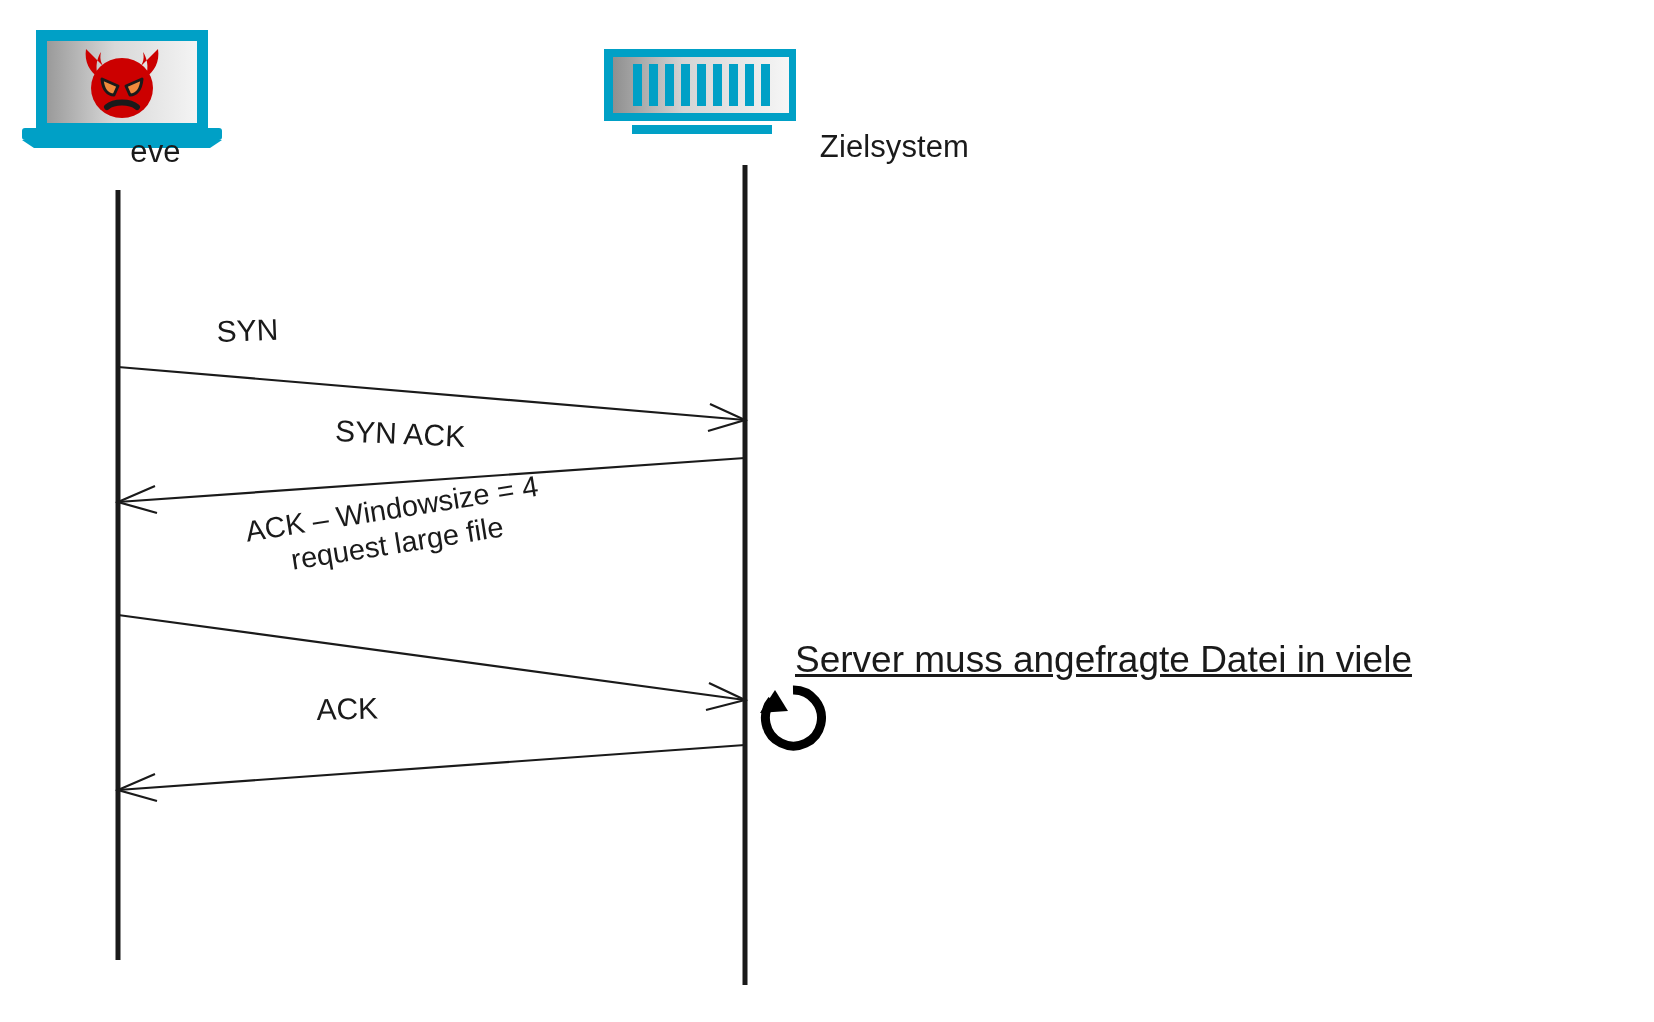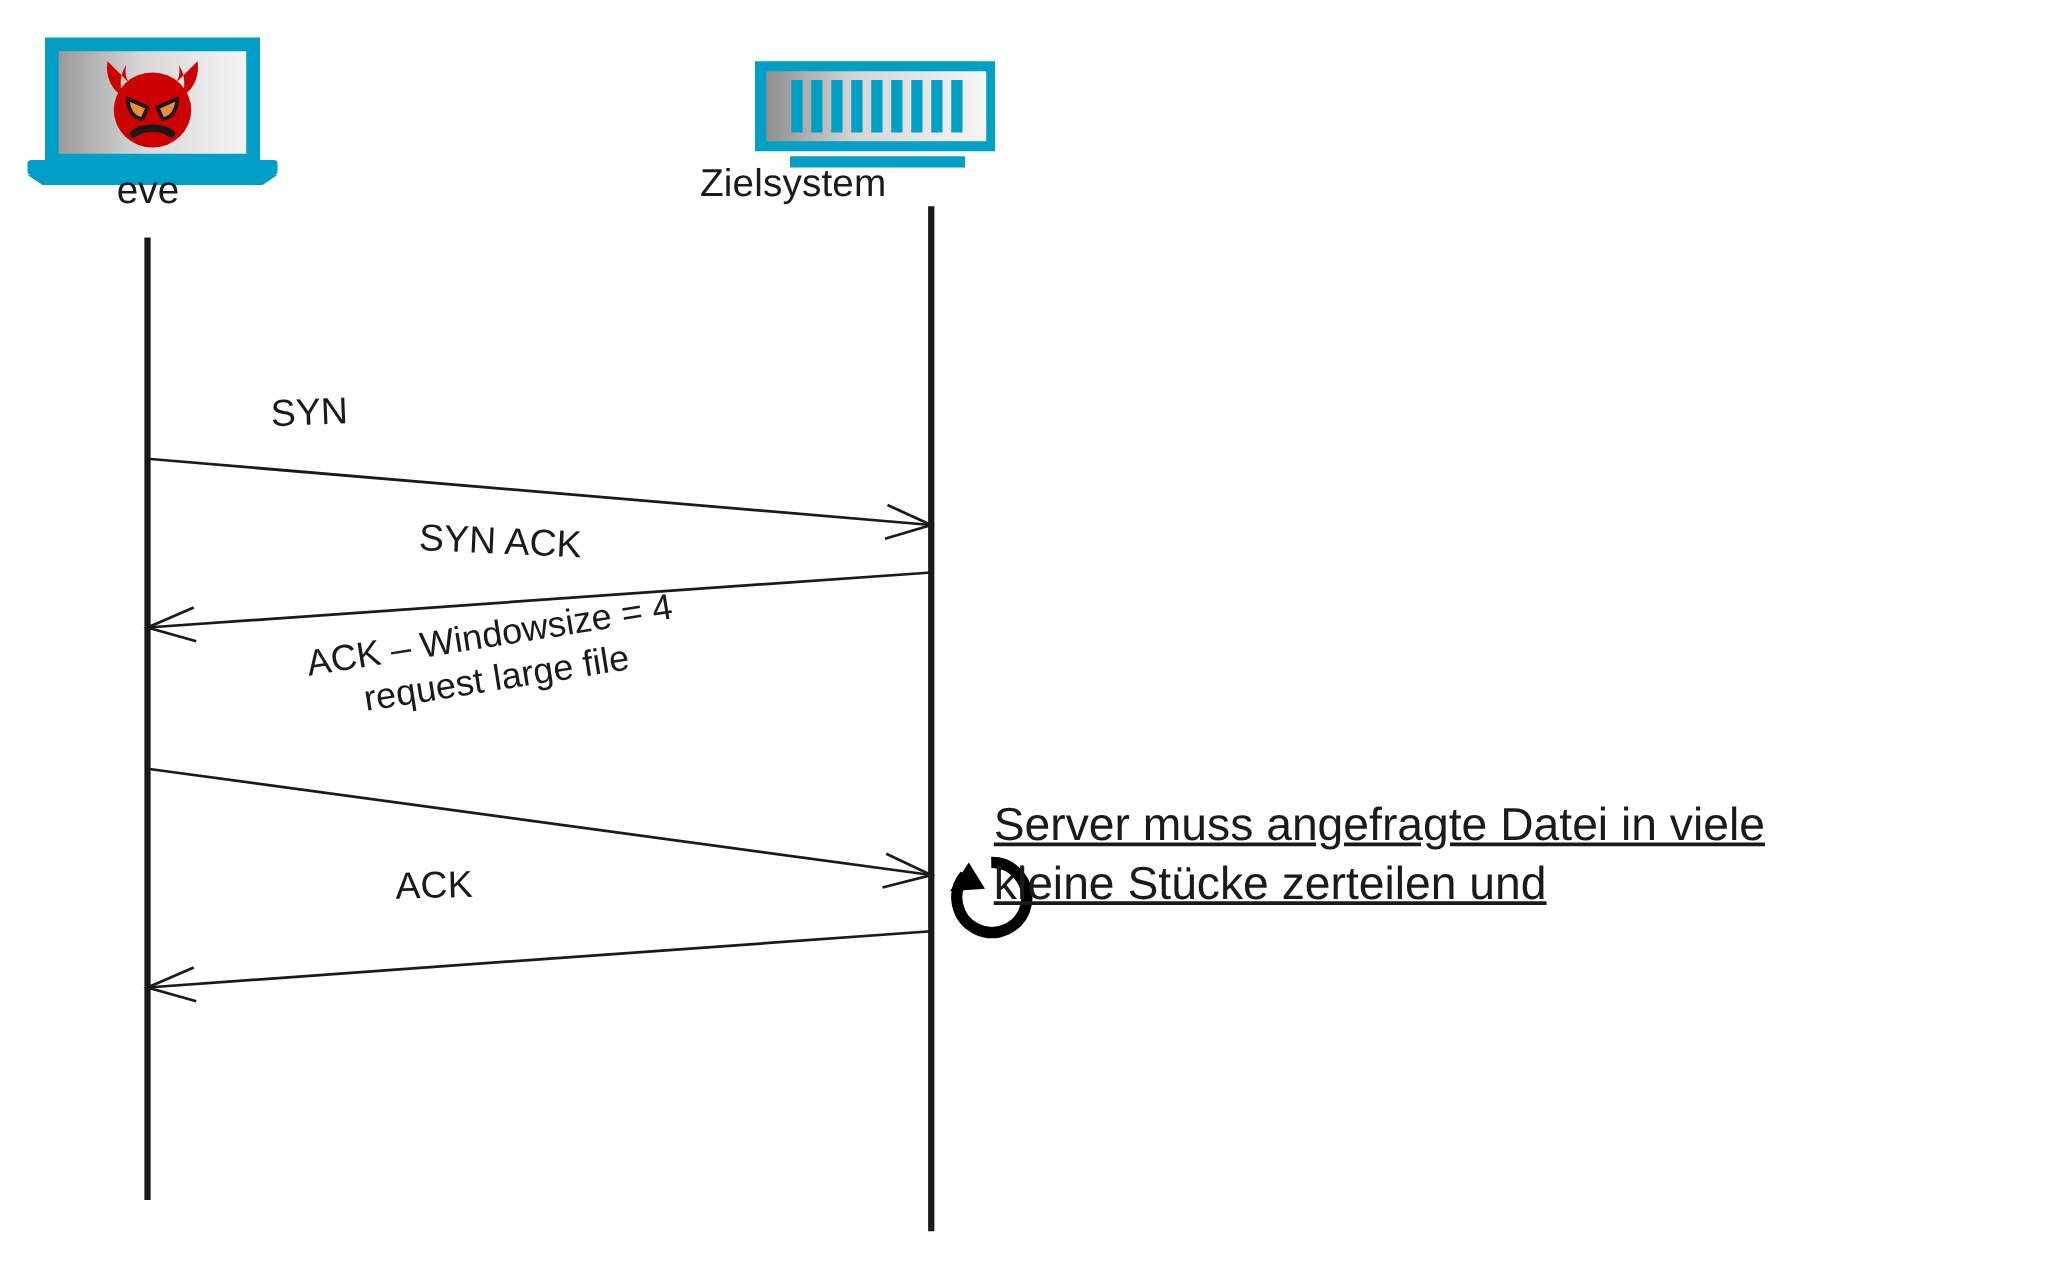--- a/index.html
+++ b/index.html
@@ -23,32 +23,33 @@
     width: 1654px;
     height: 1022px;
   }
   .actor-label {
     position: absolute;
     font-family: "Liberation Sans", sans-serif;
     font-size: 31px;
     color: #1a1a1a;
     white-space: nowrap;
     letter-spacing: 0.1px;
+    padding-left: 37px;
   }
   #eve-label {
     left: 0;
     top: 134px;
     width: 237px;
     text-align: center;
   }
   #target-label {
     left: 560px;
     top: 129px;
     width: 372px;
-    text-align: left;
+    text-align: right;
   }
   .msg-label {
     position: absolute;
     font-family: "Liberation Sans", sans-serif;
     font-size: 30px;
     color: #1a1a1a;
     white-space: nowrap;
     transform-origin: left top;
   }
   #msg-syn-label   { left: 216px; top: 315px; transform: rotate(-2.2deg); }
@@ -162,14 +163,13 @@
 
 <div class="msg-label" id="msg-ackwin-label">
   <div>ACK – Windowsize = 4</div>
   <div>request large file</div>
 </div>
 
 <div class="msg-label" id="msg-ack-label">ACK</div>
 
 <div id="note-text">
   <div>Server muss angefragte Datei in viele</div>
-  <div>kleine Stücke zerteilen und</div>
 </div>
 
 </body></html>

